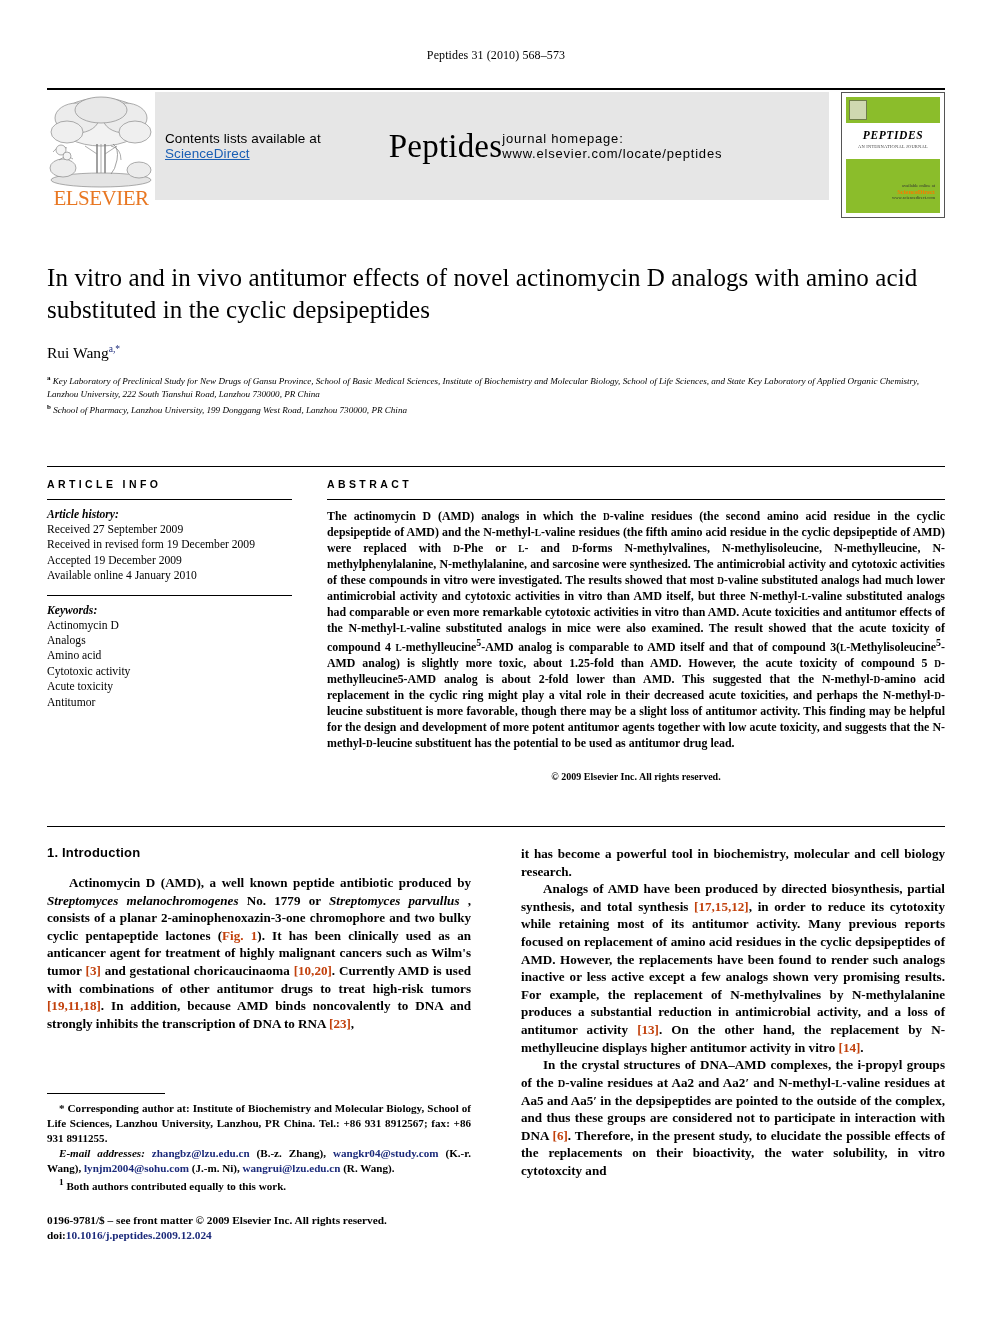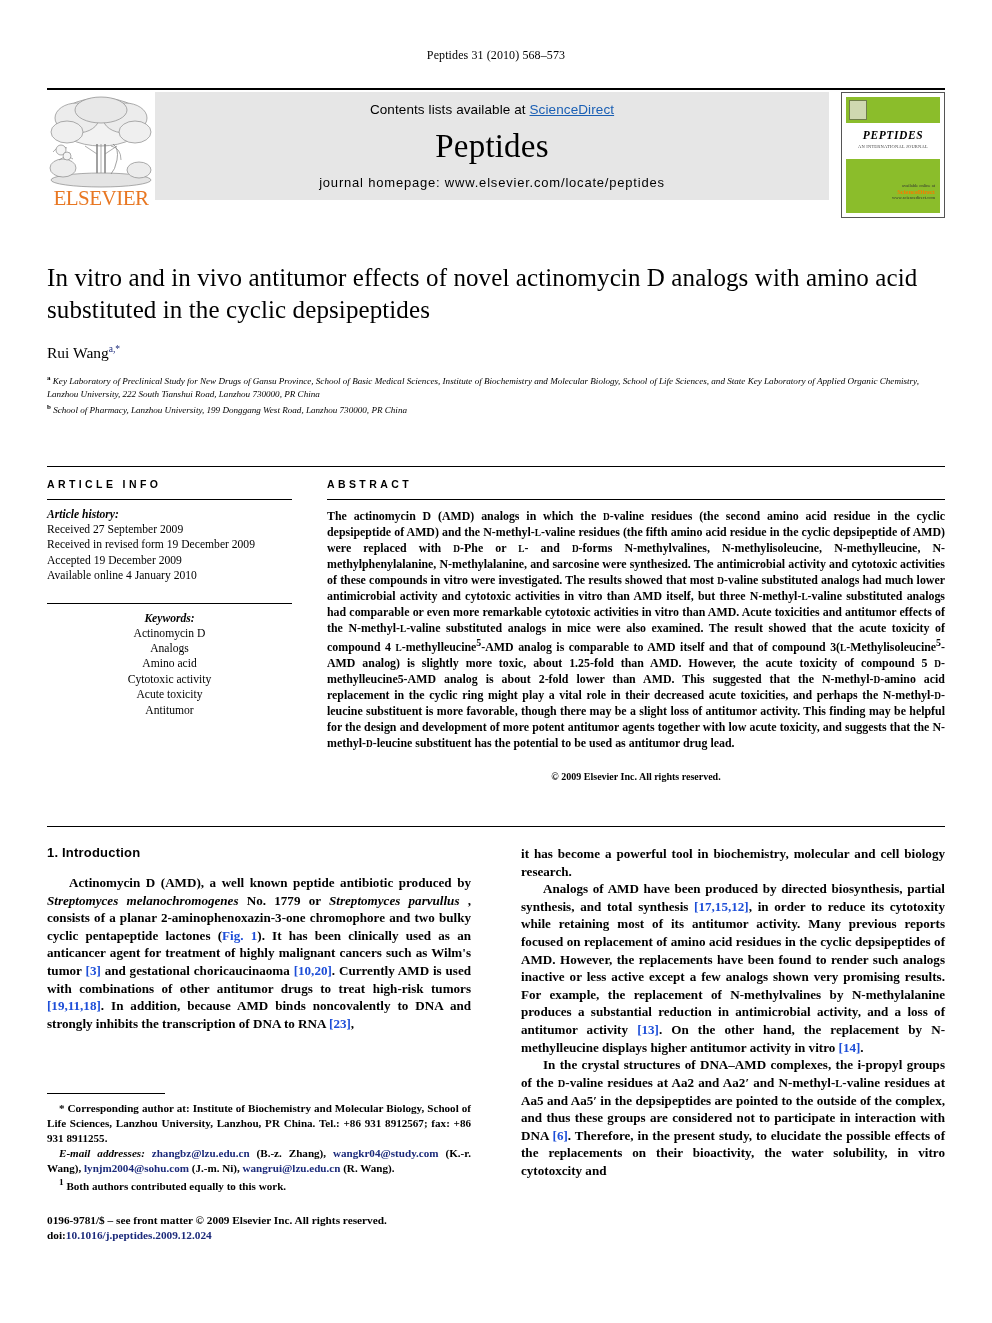--- a/index.html
+++ b/index.html
@@ -60,21 +60,20 @@
     text-align: center;
     line-height: 1;
     font-weight: 400;
     margin-top: -2px;
   }
   .masthead-center {
     flex: 1 1 auto;
     background: #e6e6e6;
     padding: 10px 10px 10px 10px;
     display: flex;
-    flex-direction: column;
     justify-content: space-between;
     align-items: center;
     height: 108px;
     box-sizing: border-box;
   }
   .contents-line {
     font-size: 13.5px;
     font-family: "Liberation Sans", sans-serif;
     letter-spacing: 0.1px;
   }
@@ -142,21 +141,21 @@
   .sec-head {
     font-family: "Liberation Sans", sans-serif;
     font-size: 10.5px;
     font-weight: bold;
     letter-spacing: 3.4px;
     margin-bottom: 9px;
   }
   .thin-rule { border-top: 1px solid #000; margin-bottom: 8px; }
   .info-sub { font-style: italic; font-weight: bold; font-size: 11.6px; margin: 0 0 1px 0; }
   .info-line { font-size: 11.6px; line-height: 1.33; }
-  .kw-block { margin-top: 19px; text-align: center; }
+  .kw-block { margin-top: 11px; }
   .abs-body {
     font-size: 11.9px;
     line-height: 1.345;
     text-align: justify;
     font-weight: bold;
   }
   .abs-body .smallcap { font-size: 9.3px; }
   .copyright { text-align: center; font-size: 10px; font-weight:bold; margin-top: 20px; }
 
   
@@ -184,21 +183,21 @@
   .para {
     font-size: 13.1px;
     line-height: 1.345;
     text-align: justify;
     margin: 0;
     text-indent: 22px;
     font-weight: bold;
   }
   .para.noindent { text-indent: 0; }
   .para i { font-style: italic; }
-  .ref { color: #1d4ed8; }
+  .ref { color: #c2410c; }
   .sc { font-size: 10.4px; }
 
   
   .footnotes {
     position: absolute;
     left: 47px;
     top: 1093px;
     width: 424px;
   }
   .fn-rule { width: 118px; border-top: 1px solid #000; margin-bottom: 7px; }

